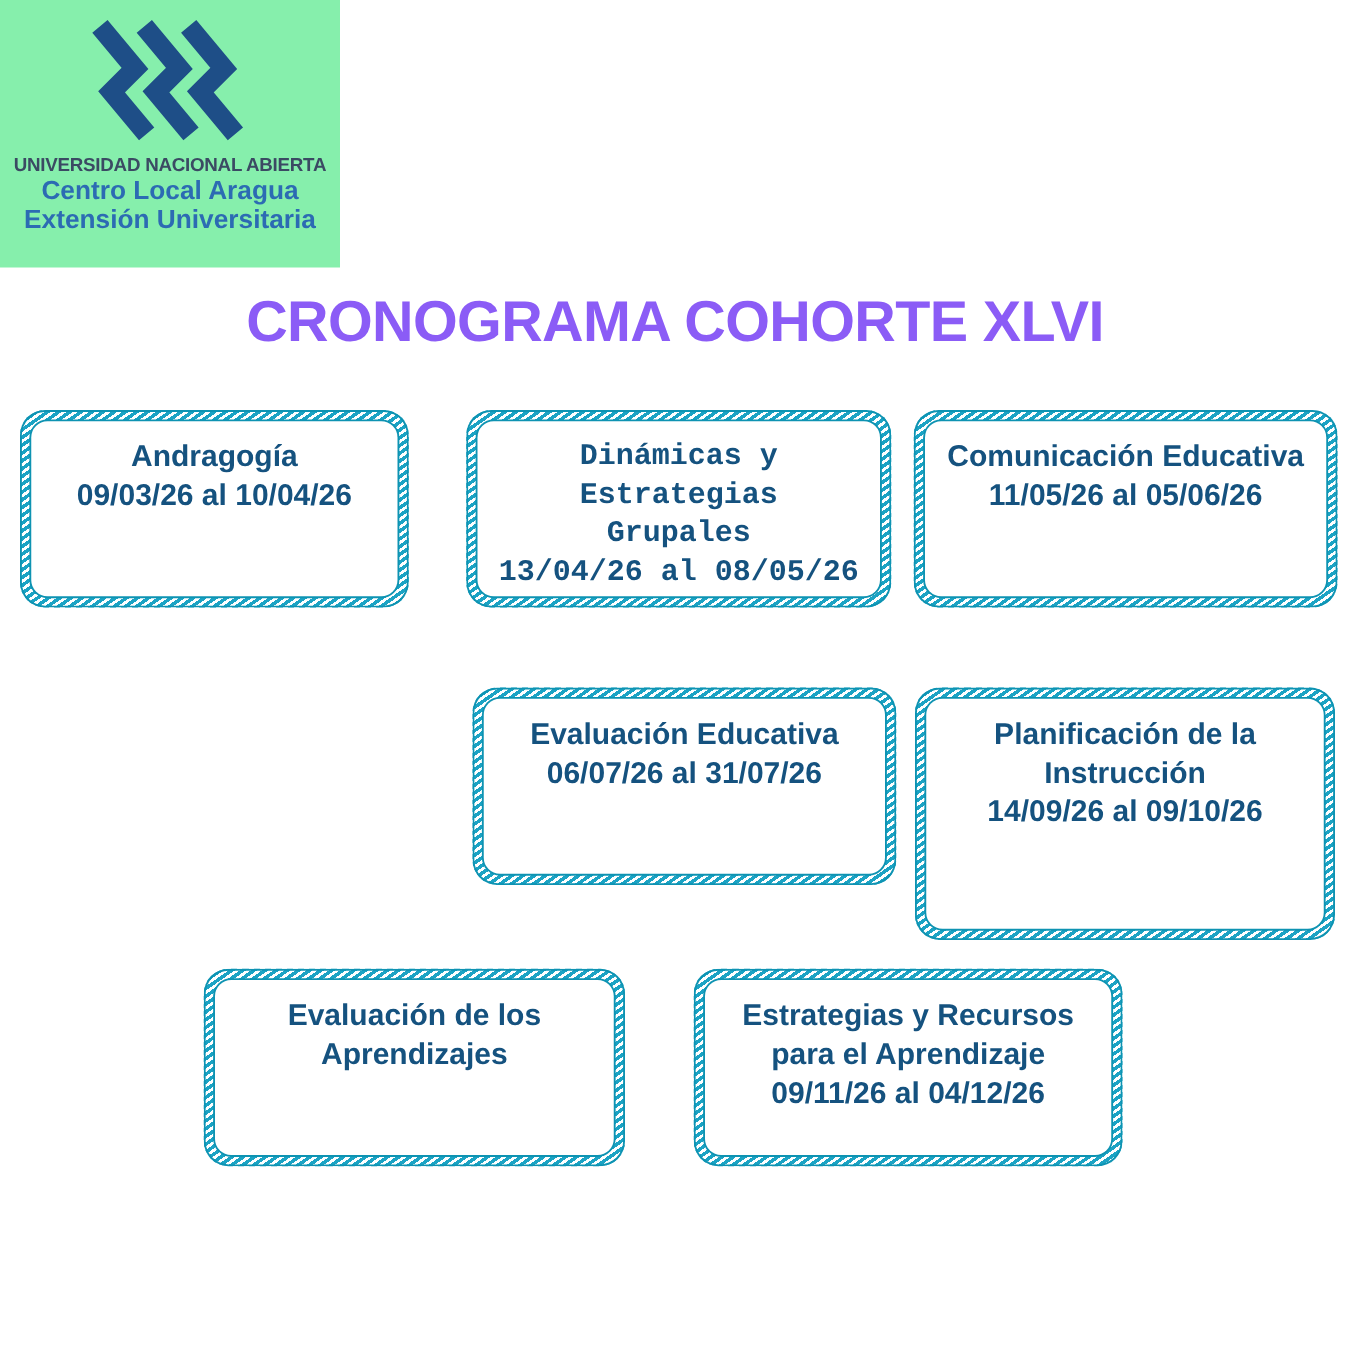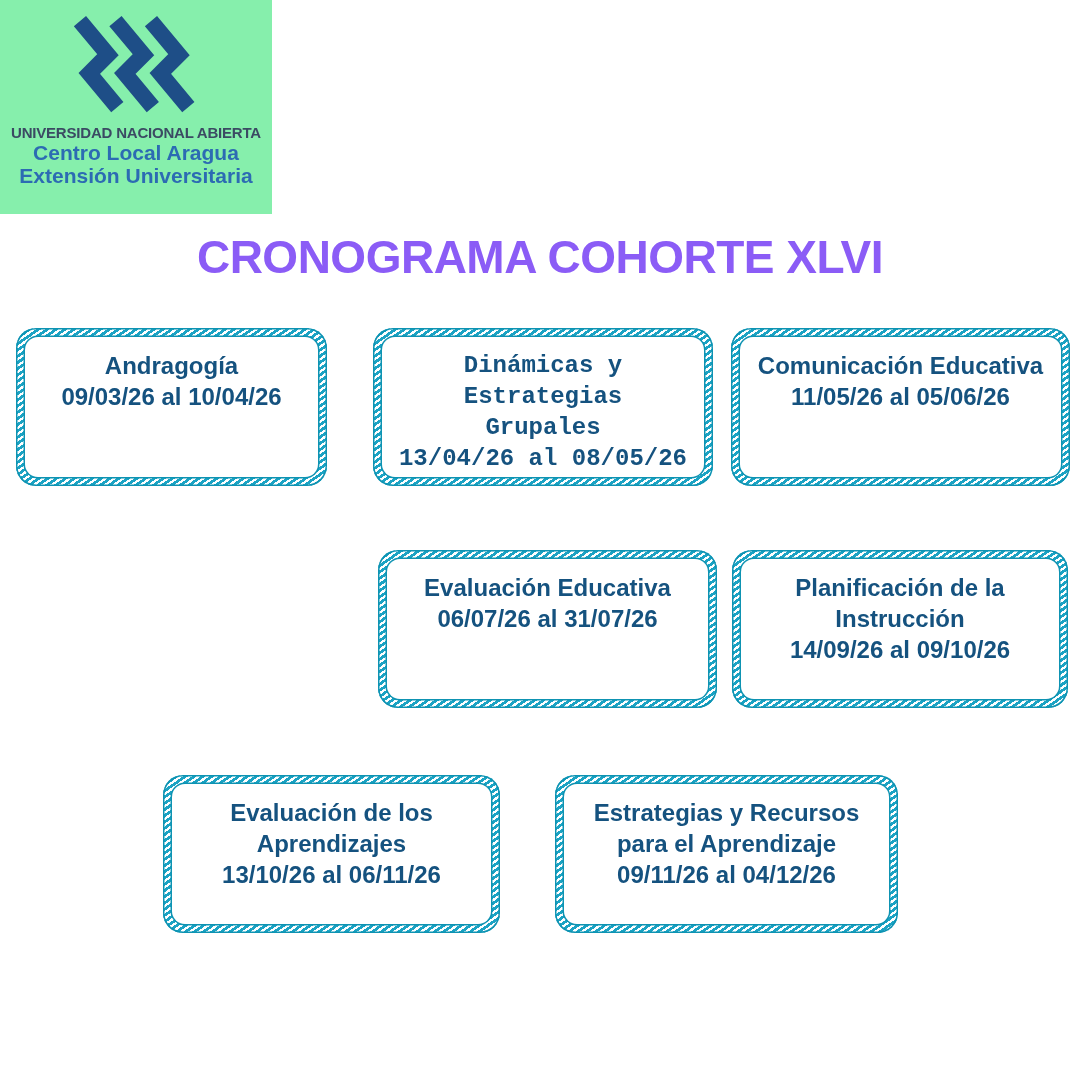--- a/index.html
+++ b/index.html
@@ -45,21 +45,21 @@
   .card-title, .card-dates {
     font-size:24px; font-weight:bold; line-height:31px; color:#15527F;
     white-space:pre-line;
   }
 
   .c1 { left:16px;  top:328px; width:311px; height:158px; }
   .c2 { left:373px; top:328px; width:340px; height:158px;font-family:Liberation Mono, monospace; }
   .c3 { left:731px; top:328px; width:339px; height:158px; }
   .c4 { left:22px;  top:550px; width:338px; height:158px; }
   .c5 { left:378px; top:550px; width:339px; height:158px; }
-  .c6 { left:732px; top:550px; width:336px; height:158px; }
+  .c6 { left:732px; top:550px; width:336px; height:202px; }
   .c7 { left:163px; top:775px; width:337px; height:158px; }
   .c8 { left:555px; top:775px; width:343px; height:158px; }
 </style>
 </head>
 <body>
 
 <div class="page">
 
   <div class="logo-block">
     <svg class="logo-mark" width="140" height="114" viewBox="-8 -6 148 122" aria-hidden="true">
@@ -111,21 +111,20 @@
       <div class="card-title">Planificación de la
 Instrucción</div>
       <div class="card-dates">14/09/26 al 09/10/26</div>
     </div>
   </div>
 
   <div class="card c7">
     <div class="card-inner">
       <div class="card-title">Evaluación de los
 Aprendizajes</div>
-      <div class="card-dates">13/10/26 al 06/11/26</div>
     </div>
   </div>
 
   <div class="card c8">
     <div class="card-inner">
       <div class="card-title">Estrategias y Recursos
 para el Aprendizaje</div>
       <div class="card-dates">09/11/26 al 04/12/26</div>
     </div>
   </div>

